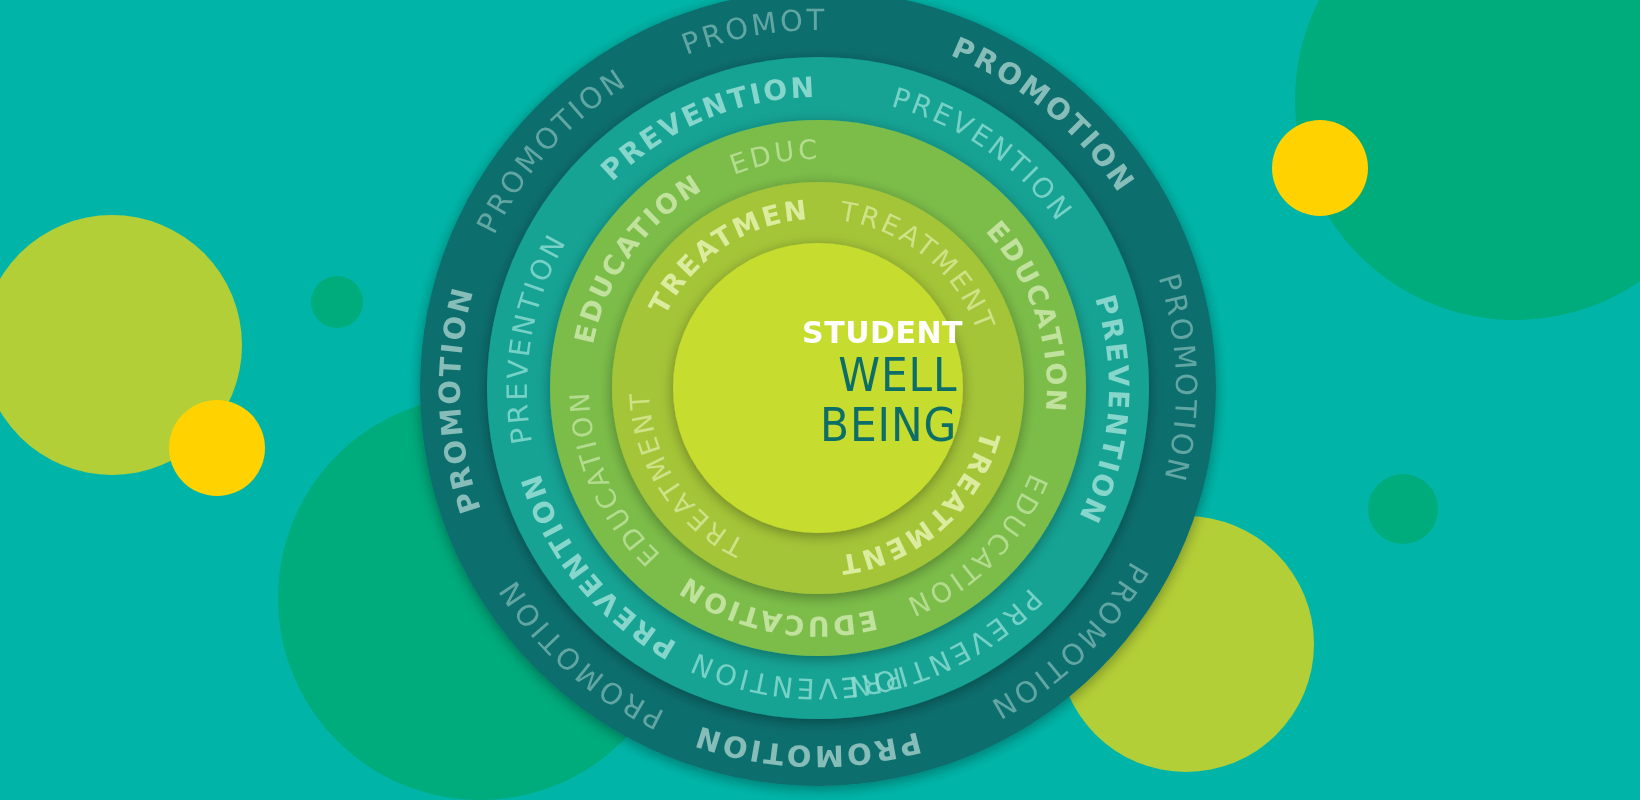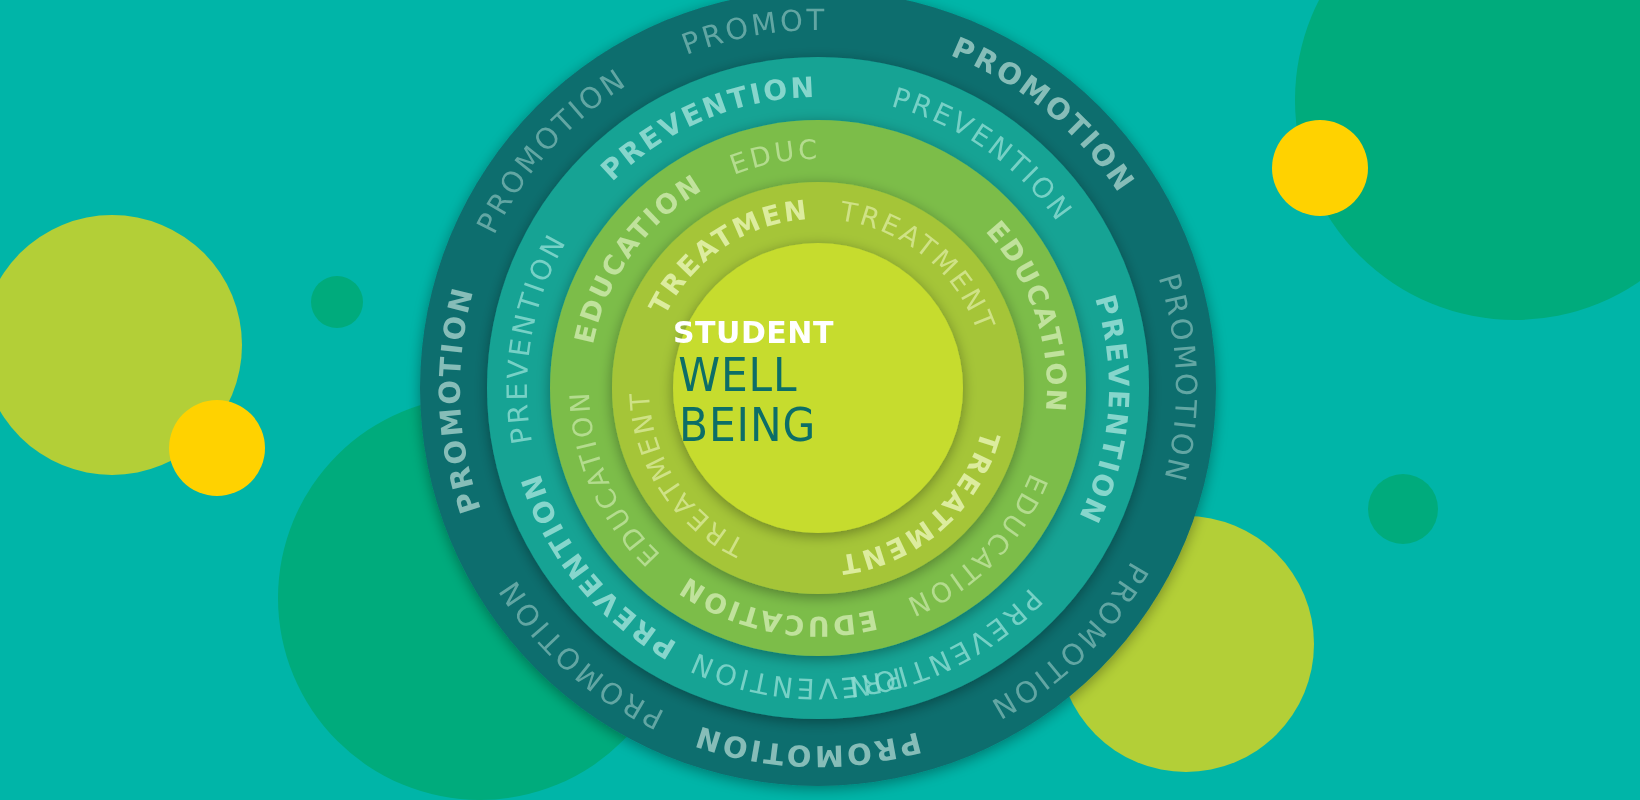--- a/index.html
+++ b/index.html
@@ -3,21 +3,21 @@
 <meta charset="utf-8">
 <style>
   html, body { margin: 0; padding: 0; }
   body { width: 1640px; height: 800px; overflow: hidden; background: #00b5a8; position: relative; font-family: "DejaVu Sans", sans-serif; }
   .canvas { position: absolute; left: 0; top: 0; width: 1640px; height: 800px; }
   .bubble { position: absolute; border-radius: 50%; }
   svg.rings { position: absolute; left: 0; top: 0; }
   .ring-word { font-family: "DejaVu Sans", sans-serif; letter-spacing: 3px; }
   .ring-word.bold { font-weight: bold; letter-spacing: 2.5px; }
   .ring-word.light { font-weight: normal; }
-  .center-text { position: absolute; left: 673px; top: 243px; width: 290px; height: 290px; display: flex; flex-direction: column; align-items: flex-start; justify-content: center; text-align: center; }
+  .center-text { position: absolute; left: 673px; top: 243px; width: 290px; height: 290px; display: flex; flex-direction: column; align-items: flex-end; justify-content: center; text-align: center; }
   .t-student { font-family: "DejaVu Sans", sans-serif; font-weight: bold; font-size: 30px; color: #ffffff; letter-spacing: 0.5px; line-height: 34px; margin-top: -10px; }
   .t-well, .t-being { font-family: "DejaVu Sans", sans-serif; font-weight: normal; font-size: 46px; color: #0c6e67; line-height: 50px; letter-spacing: 1px; transform: scaleX(0.92); }
 </style>
 </head>
 <body>
 
 <div class="canvas">
 
   <div class="bubble" style="left:1295px; top:-120px; width:440px; height:440px; background:#00ab7c;"></div>
   <div class="bubble" style="left:1272px; top:120px; width:96px; height:96px; background:#ffd200;"></div>

